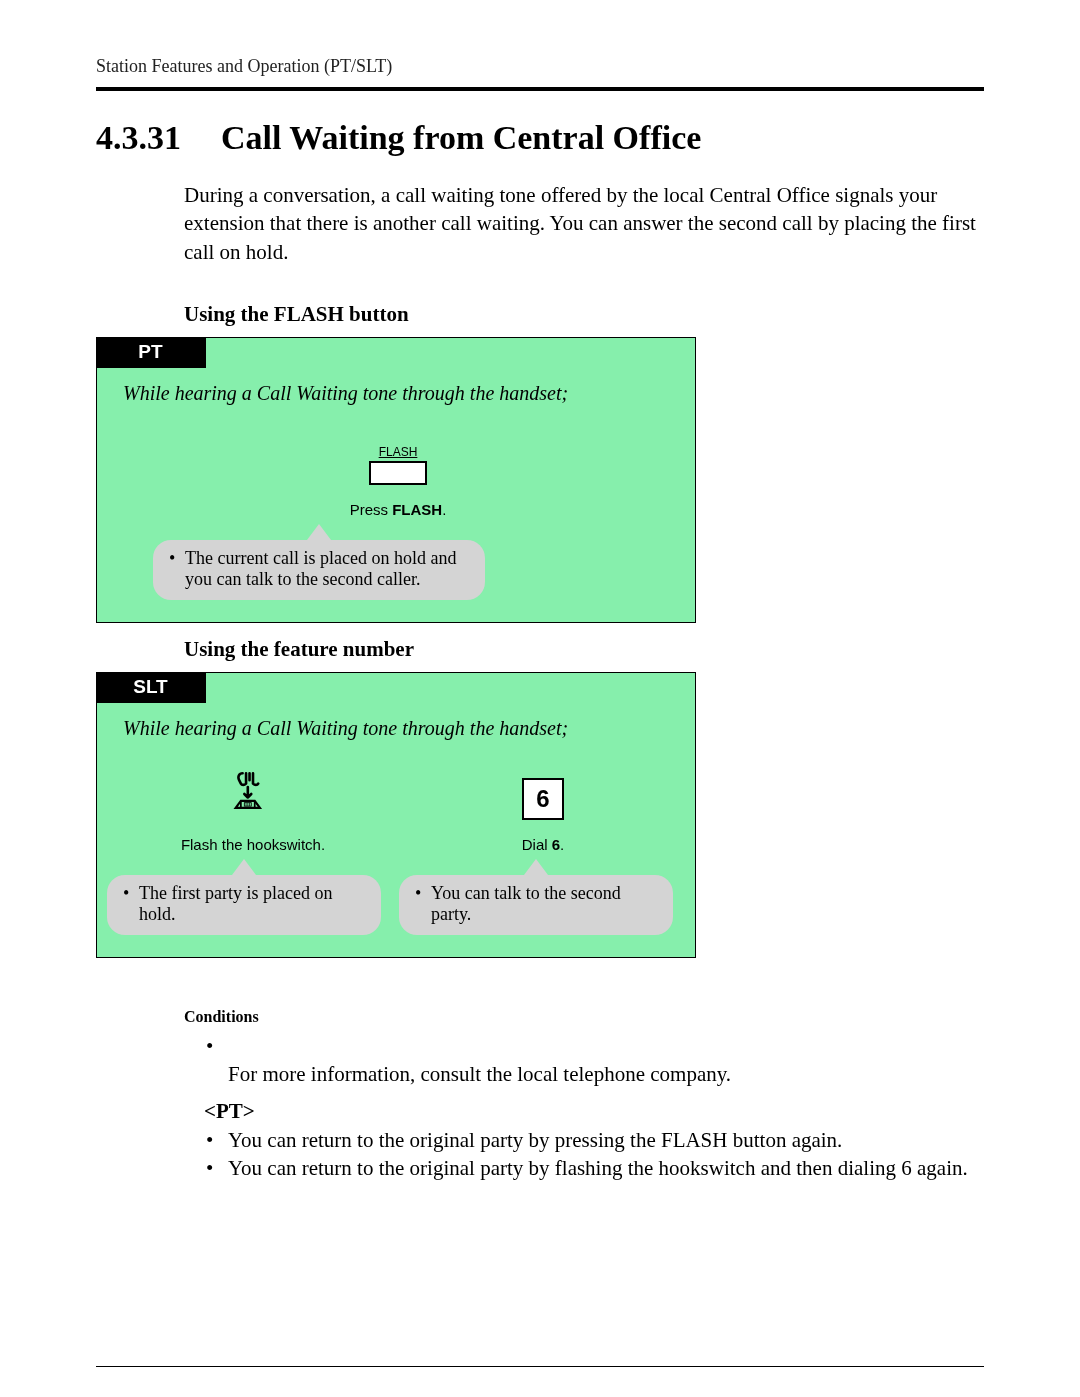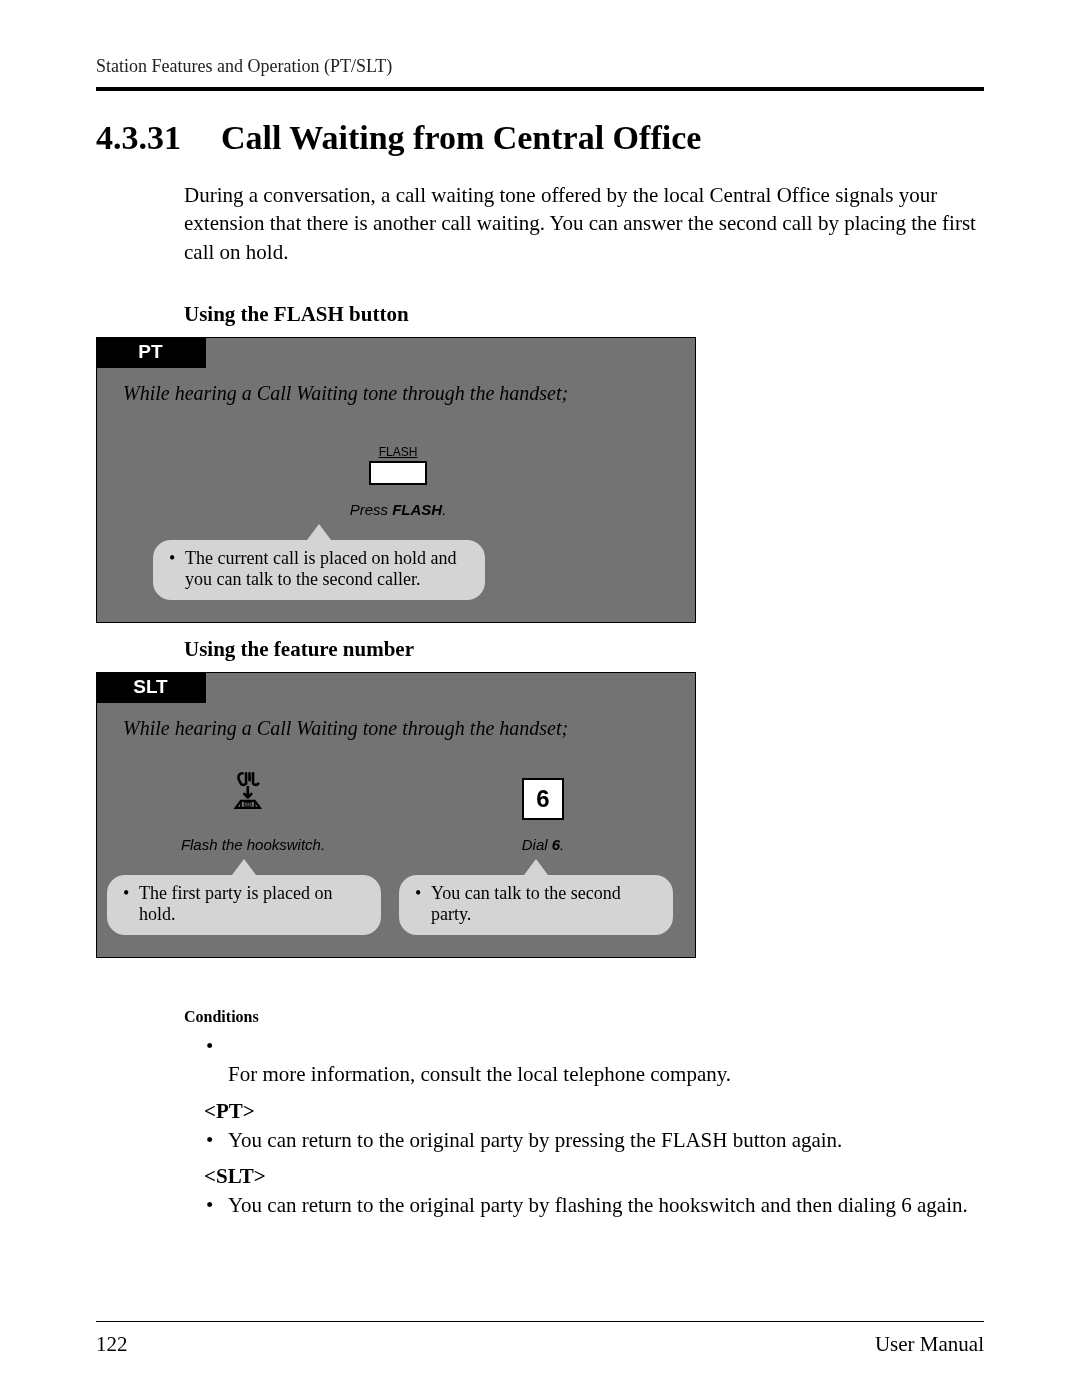--- a/index.html
+++ b/index.html
@@ -7,21 +7,21 @@
     padding: 0;
     background: #fff;
     font-family: "Times New Roman", Times, serif;
     color: #000;
     width: 1080px;
     height: 1397px;
     position: relative;
     box-sizing: border-box;
   }
   .page {
-    padding: 56px 96px 40px 96px;
+    padding: 56px 96px 20px 96px;
     box-sizing: border-box;
     height: 100%;
     display: flex;
     flex-direction: column;
   }
   .running-head {
     font-size: 18px;
     color: #222;
     margin-bottom: 10px;
   }
@@ -49,21 +49,21 @@
     font-weight: bold;
     margin: 0 0 10px 88px;
   }
 
   
   .proc-box {
     border: 1.5px solid #000;
     width: 600px;
     margin-bottom: 14px;
     position: relative;
-    background: #737373;
+    background: #86efac;
     box-sizing: border-box;
   }
   .proc-tab {
     position: absolute;
     top: -1.5px;
     left: -1.5px;
     background: #000;
     color: #fff;
     font-family: Arial, Helvetica, sans-serif;
     font-weight: bold;
@@ -133,21 +133,20 @@
     justify-content: center;
     font-family: Arial, Helvetica, sans-serif;
     font-size: 24px;
     font-weight: bold;
   }
   .step-caption {
     font-family: Arial, Helvetica, sans-serif;
     font-size: 15px;
     margin-top: 16px;
     white-space: nowrap;
-    font-style: italic;
   }
   .step-caption b { font-weight: bold; }
 
   
   .bubble-row {
     display: flex;
     gap: 18px;
     margin-top: 22px;
     justify-content: flex-start;
   }
@@ -328,27 +327,22 @@
     <ul class="cond-list">
       <li>
         <br>
         <span>For more information, consult the local telephone company.</span>
       </li>
     </ul>
     <div class="cond-sub">&lt;PT&gt;</div>
     <ul class="cond-list">
       <li>You can return to the original party by pressing the FLASH button again.</li>
     </ul>
-    <div class="cond-sub">&lt;SLT&gt;</div>
     <ul class="cond-list">
       <li>You can return to the original party by flashing the hookswitch and then dialing 6 again.</li>
     </ul>
   </div>
 
   <div class="footer">
     <hr class="thin-rule">
-    <div class="footer-row">
-      <span>122</span>
-      <span>User Manual</span>
-    </div>
   </div>
 
 </div>
 
 </body></html>

